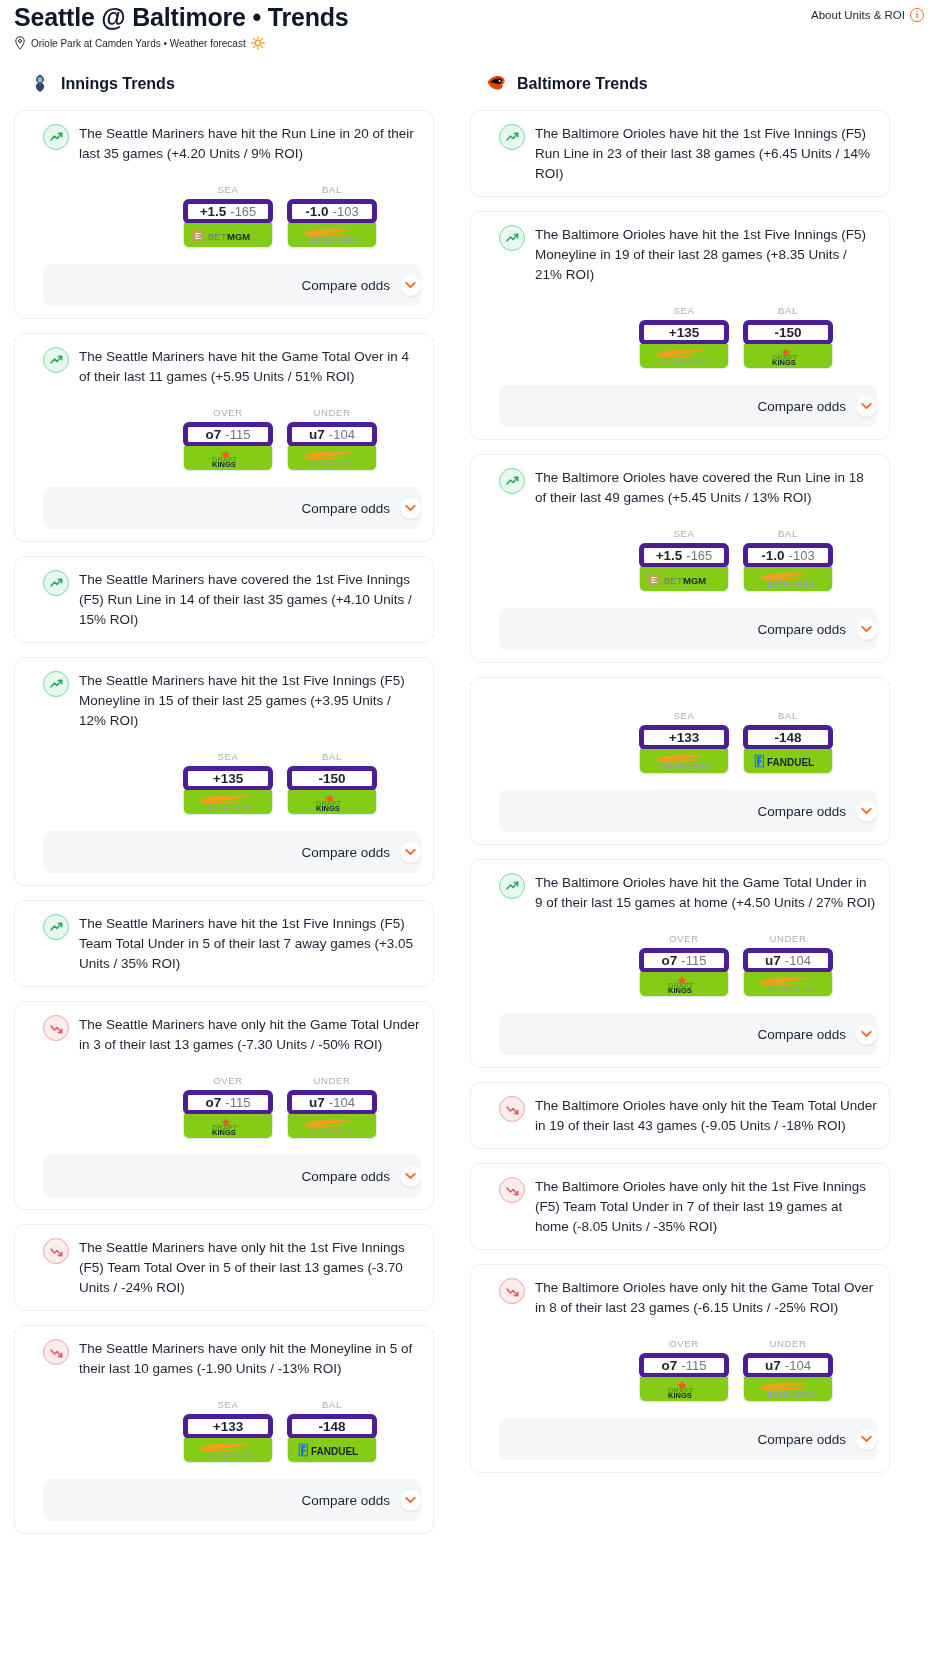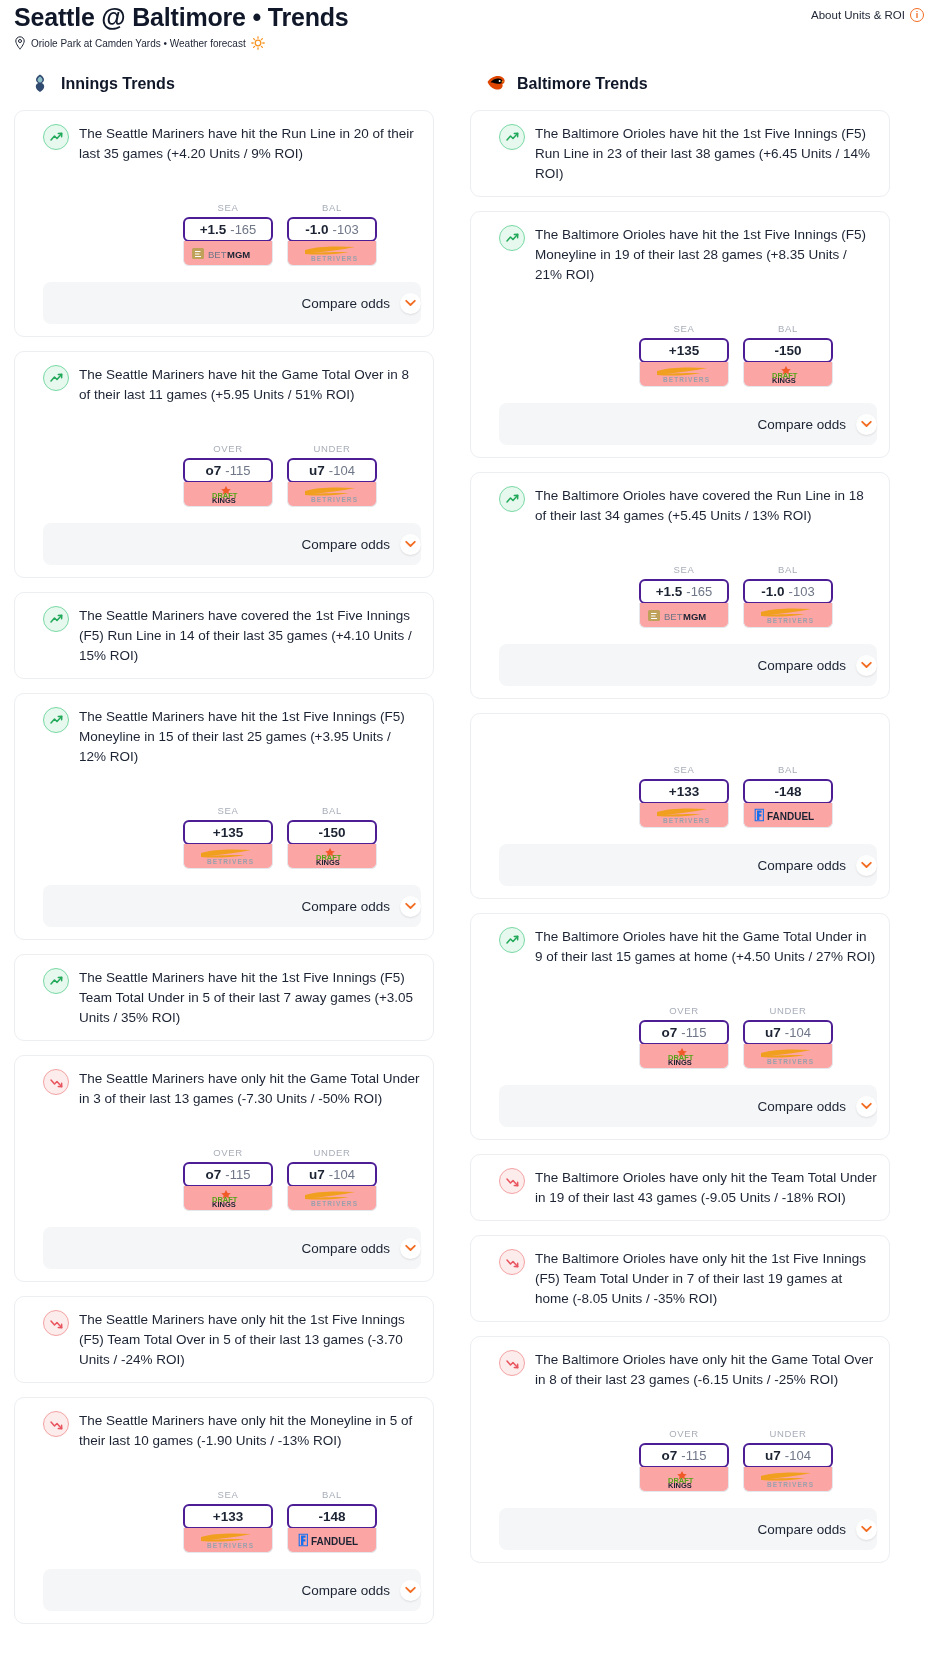--- a/index.html
+++ b/index.html
@@ -89,48 +89,48 @@
     line-height: 20px;
     color: #1c2333;
     padding-top: 1px;
   }
 
   
   .odds-wrap {
     display: flex;
     gap: 14px;
     justify-content: flex-end;
-    margin-top: 38px;
+    margin-top: 20px;
     padding-right: 44px;
   }
   .odds-col { width: 90px; }
   .odds-label {
     text-align: center;
     font-size: 9.5px;
     letter-spacing: 0.6px;
     color: #a8adb8;
     margin-bottom: 4px;
   }
   .odds-box {
-    border: 2px solid #4c1d95;
+    border: 5px solid #4c1d95;
     border-radius: 6px;
     height: 25px;
     display: flex; align-items: center; justify-content: center;
     gap: 4px;
     background: #fff;
   }
   .odds-main { font-size: 13.5px; font-weight: bold; color: #1c2333; }
   .odds-vig { font-size: 13px; color: #6e7687; }
   .book-box {
     border: 1px solid #e4e7ec;
     border-top: none;
     border-radius: 0 0 6px 6px;
     height: 25px;
     display: flex; align-items: center; justify-content: center;
-    background: #fca5a5;
+    background: #84cc16;
     margin-top: -1px;
   }
   .book-box svg { display: block; }
 
   
   .compare {
     margin-top: 16px;
     background: #f5f6f7;
     border-radius: 8px;
     height: 42px;
@@ -246,21 +246,21 @@
           </div>
         </div>
         <div class="card">
           <div class="card-top">
             <span class="trend-badge up">
               <svg width="15" height="15" viewBox="0 0 15 15">
                 <polyline points="2,10 5.5,6 8,8.5 12.5,3.5" fill="none" stroke="#22a95a" stroke-width="1.5" stroke-linecap="round" stroke-linejoin="round"></polyline>
                 <polyline points="9.3,3.5 12.8,3.3 12.6,6.8" fill="none" stroke="#22a95a" stroke-width="1.5" stroke-linecap="round" stroke-linejoin="round"></polyline>
               </svg>
             </span>
-            <div class="card-text">The Seattle Mariners have hit the Game Total Over in 8 of their last 11 games (+5.95 Units / 51% ROI)</div>
+            <div class="card-text">The Seattle Mariners have hit the Game Total Over in 4 of their last 11 games (+5.95 Units / 51% ROI)</div>
           </div>
           <div class="odds-wrap">
             <div class="odds-col">
               <div class="odds-label">OVER</div>
               <div class="odds-box">
                 <span class="odds-main">o7</span>
                 <span class="odds-vig">-115</span>
               </div>
               <div class="book-box">
                 <svg width="64" height="19" viewBox="0 0 64 19">
@@ -537,21 +537,21 @@
           </div>
         </div>
         <div class="card">
           <div class="card-top">
             <span class="trend-badge up">
               <svg width="15" height="15" viewBox="0 0 15 15">
                 <polyline points="2,10 5.5,6 8,8.5 12.5,3.5" fill="none" stroke="#22a95a" stroke-width="1.5" stroke-linecap="round" stroke-linejoin="round"></polyline>
                 <polyline points="9.3,3.5 12.8,3.3 12.6,6.8" fill="none" stroke="#22a95a" stroke-width="1.5" stroke-linecap="round" stroke-linejoin="round"></polyline>
               </svg>
             </span>
-            <div class="card-text">The Baltimore Orioles have covered the Run Line in 18 of their last 34 games (+5.45 Units / 13% ROI)</div>
+            <div class="card-text">The Baltimore Orioles have covered the Run Line in 18 of their last 49 games (+5.45 Units / 13% ROI)</div>
           </div>
           <div class="odds-wrap">
             <div class="odds-col">
               <div class="odds-label">SEA</div>
               <div class="odds-box">
                 <span class="odds-main">+1.5</span>
                 <span class="odds-vig">-165</span>
               </div>
               <div class="book-box">
                 <svg width="74" height="15" viewBox="0 0 74 15">

